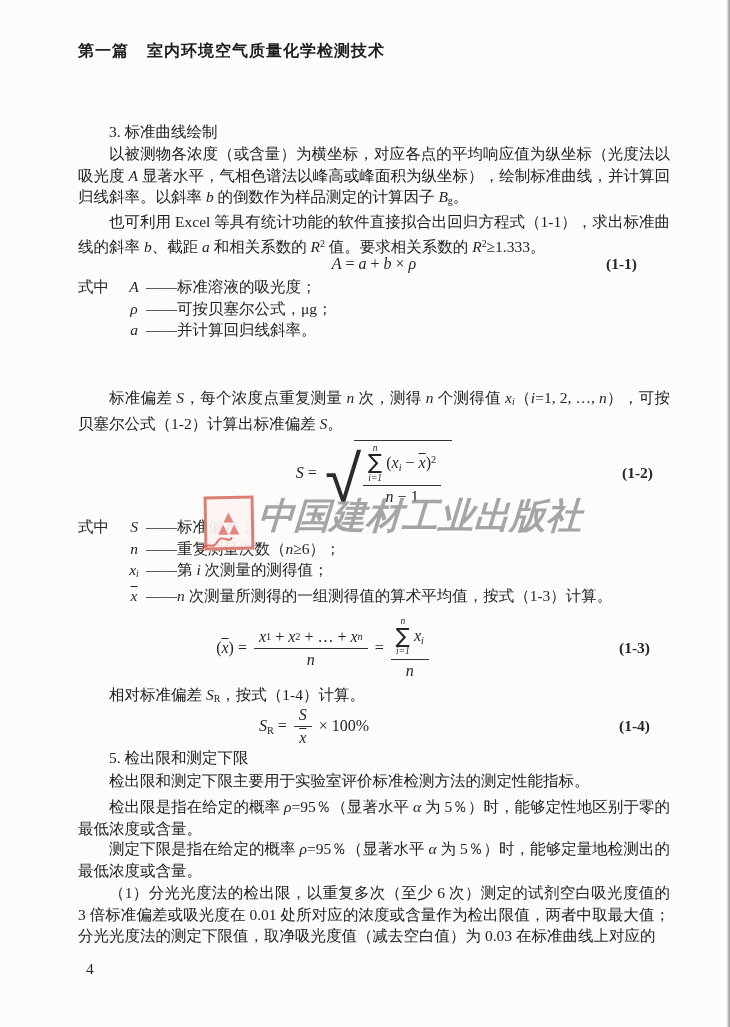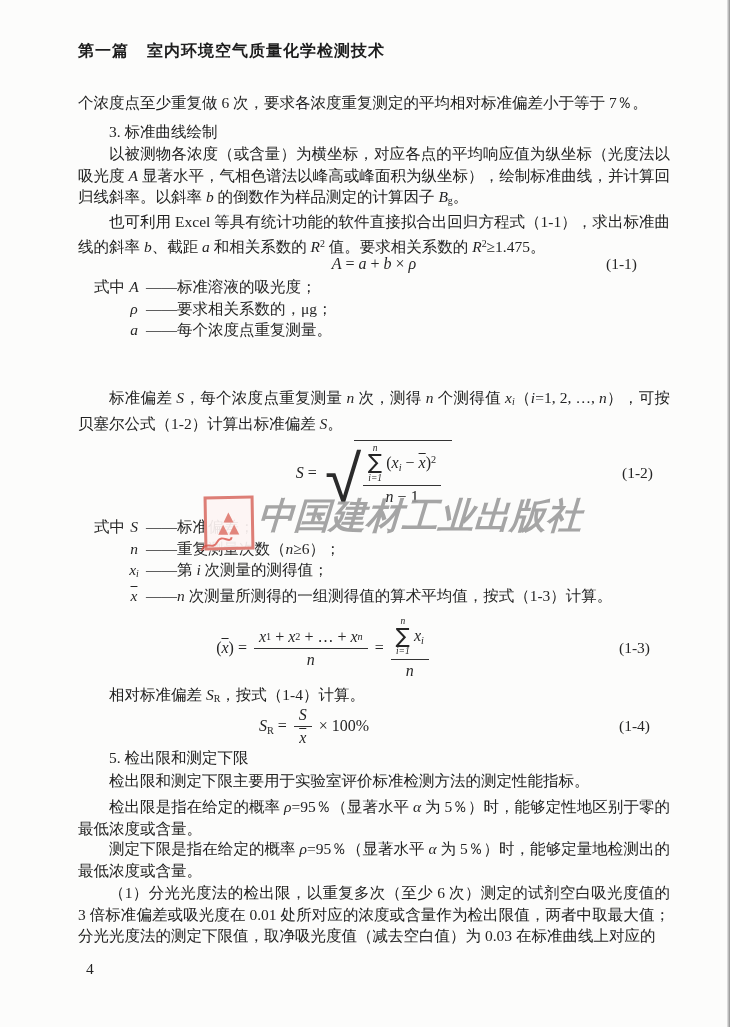--- a/index.html
+++ b/index.html
@@ -28,26 +28,26 @@
   }
   .indent{text-indent:2em;}
   .heading-num{font-size:15.5px;line-height:21.6px;text-indent:2em;color:#222;}
   
   .v{font-style:italic;}
   .sub{font-size:64%;vertical-align:-0.25em;}
   .sup{font-size:64%;vertical-align:0.5em;}
   .bar{text-decoration:overline;}
   
   .defs{font-size:15.5px;line-height:21.6px;}
-  .def-lead{position:absolute;left:0;top:0;margin-left:16px;}
+  .def-lead{position:absolute;left:0;top:0;}
   .def-row{padding-left:44px;}
   .def-term{display:inline-block;min-width:24px;text-align:center;}
   
   .eq-row{position:absolute;left:78px;width:592px;display:flex;justify-content:center;align-items:center;font-size:16px;}
-  .eq-tag{position:absolute;top:50%;transform:translateY(-50%);font-size:15.5px;}
+  .eq-tag{position:absolute;top:50%;transform:translateY(-50%);font-size:15.5px;font-weight:bold;}
   .eq-body{display:inline-flex;align-items:center;white-space:pre;}
   .frac{display:inline-flex;flex-direction:column;align-items:center;vertical-align:middle;margin:0 3px;}
   .frac .num{display:inline-flex;align-items:center;justify-content:center;border-bottom:1.4px solid #333;padding:0 5px 2px;}
   .frac .den{padding-top:2px;display:inline-flex;align-items:center;justify-content:center;}
   .sigma{display:inline-flex;flex-direction:column;align-items:center;line-height:1;margin-right:4px;}
   .sigma .lim{font-size:9.5px;font-style:italic;line-height:1.1;}
   .sigma .sig{font-size:21px;line-height:0.95;font-family:"DejaVu Sans",sans-serif;font-weight:400;}
   .sqrt{display:inline-flex;align-items:flex-end;margin-left:4px;}
   .rad{font-family:"DejaVu Sans",sans-serif;font-size:66px;line-height:0.80;font-weight:200;color:#2b2b2b;}
   .radicand{border-top:1.6px solid #333;margin-left:-7px;padding:2px 8px 0 6px;}
@@ -75,38 +75,37 @@
 <body>
 
 <div class="page">
 
   <div class="scan-edge"></div>
 
   <div class="abs header">
     <span>第一篇</span><span class="gap"></span><span>室内环境空气质量化学检测技术</span>
   </div>
 
-  <div class="abs para" style="top:92px"><span>个浓度点至少重复做 6 次，要求各浓度重复测定的平均相对标准偏差小于等于 7％。</span></div>
 
   <div class="abs heading-num" style="top:121px">3. 标准曲线绘制</div>
 
   <div class="abs para indent" style="top:143px"><span>以被测物各浓度（或含量）为横坐标，对应各点的平均响应值为纵坐标（光度法以吸光度 </span><span class="v">A</span><span> 显著水平，气相色谱法以峰高或峰面积为纵坐标），绘制标准曲线，并计算回归线斜率。以斜率 </span><span class="v">b</span><span> 的倒数作为样品测定的计算因子 </span><span class="v">B</span><span class="sub">g</span><span>。</span></div>
 
-  <div class="abs para indent" style="top:211px"><span>也可利用 Excel 等具有统计功能的软件直接拟合出回归方程式（1-1），求出标准曲线的斜率 </span><span class="v">b</span><span>、截距 </span><span class="v">a</span><span> 和相关系数的 </span><span class="v">R</span><span class="sup">2</span><span> 值。要求相关系数的 </span><span class="v">R</span><span class="sup">2</span><span>≥1.475。</span></div>
+  <div class="abs para indent" style="top:211px"><span>也可利用 Excel 等具有统计功能的软件直接拟合出回归方程式（1-1），求出标准曲线的斜率 </span><span class="v">b</span><span>、截距 </span><span class="v">a</span><span> 和相关系数的 </span><span class="v">R</span><span class="sup">2</span><span> 值。要求相关系数的 </span><span class="v">R</span><span class="sup">2</span><span>≥1.333。</span></div>
 
   <div class="eq-row" style="top:251px;height:26px">
     <span class="eq-body"><span class="v">A</span><span> = </span><span class="v">a</span><span> + </span><span class="v">b</span><span> × </span><span class="v">ρ</span></span>
     <span class="eq-tag" style="right:33px">(1-1)</span>
   </div>
 
   <div class="abs defs" style="top:276px">
     <span class="def-lead">式中</span>
     <div class="def-row"><span class="def-term"><span class="v">A</span></span><span>——</span><span><span>标准溶液的吸光度；</span></span></div>
-    <div class="def-row"><span class="def-term"><span class="v">ρ</span></span><span>——</span><span><span>要求相关系数的，μg；</span></span></div>
-    <div class="def-row"><span class="def-term"><span class="v">a</span></span><span>——</span><span><span>每个浓度点重复测量。</span></span></div>
+    <div class="def-row"><span class="def-term"><span class="v">ρ</span></span><span>——</span><span><span>可按贝塞尔公式，μg；</span></span></div>
+    <div class="def-row"><span class="def-term"><span class="v">a</span></span><span>——</span><span><span>并计算回归线斜率。</span></span></div>
   </div>
 
 
   <div class="abs para indent" style="top:387px"><span>标准偏差 </span><span class="v">S</span><span>，每个浓度点重复测量 </span><span class="v">n</span><span> 次，测得 </span><span class="v">n</span><span> 个测得值 </span><span class="v">x</span><span class="v sub">i</span><span>（</span><span class="v">i</span><span>=1, 2, …, </span><span class="v">n</span><span>），可按贝塞尔公式（1-2）计算出标准偏差 </span><span class="v">S</span><span>。</span></div>
 
   <div class="eq-row" style="top:438px;height:70px">
     <span class="eq-body">
       <span class="v">S</span><span> = </span><span class="sqrt"><span class="rad">√</span><span class="radicand"><span class="frac"><span class="num"><span class="sigma"><span class="lim">n</span><span class="sig">∑</span><span class="lim">i=1</span></span><span><span>(</span><span class="v">x</span><span class="v sub">i</span><span> − </span><span class="v bar">x</span><span>)</span><span class="sup">2</span></span></span><span class="den"><span class="v">n</span><span> − 1</span></span></span></span></span>
     </span>
     <span class="eq-tag" style="right:17px">(1-2)</span>

